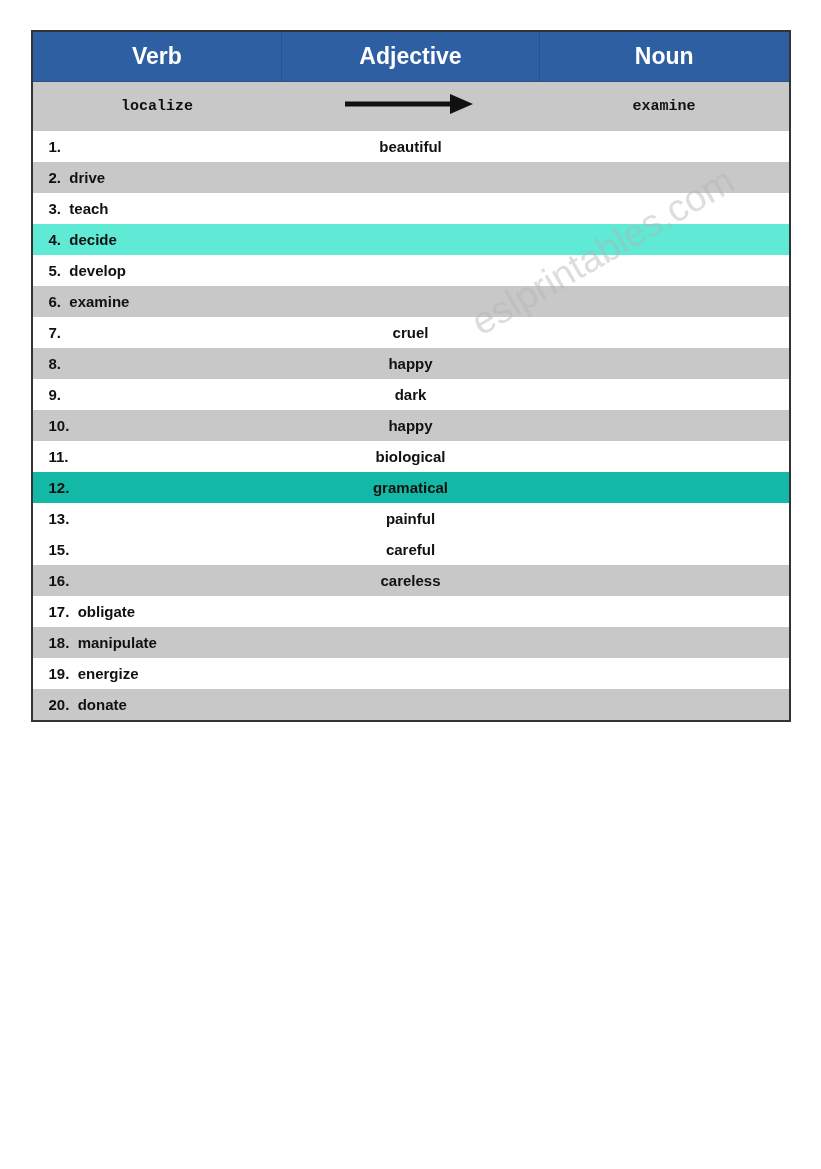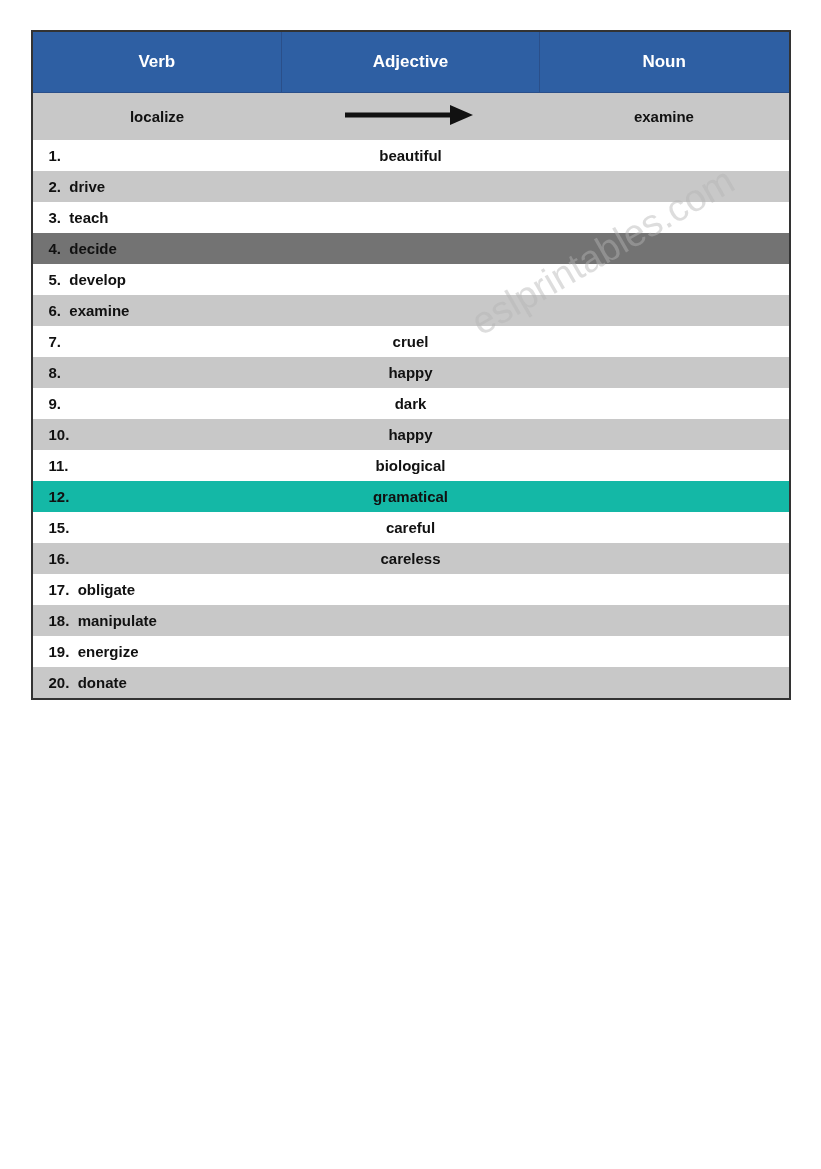--- a/index.html
+++ b/index.html
@@ -40,23 +40,23 @@
       border-collapse: collapse;
       border: 2px solid #333;
     }
 
     thead tr {
       background-color: #2e5fa3;
       color: #ffffff;
     }
 
     thead th {
-      padding: 20px 16px;
+      padding: 11px 16px;
       font-weight: bold;
-      font-size: 17px;
+      font-size: 23px;
       text-align: center;
       border: 1px solid #2a4f8a;
     }
 
     tbody tr {
       background-color: #ffffff;
     }
 
     tbody tr.shaded {
       background-color: #c8c8c8;
@@ -94,20 +94,21 @@
       justify-content: center;
     }
 
     .arrow-svg {
       width: 130px;
       height: 28px;
     }
 
     .example-row td {
       padding: 8px 0;
+      font-family: Liberation Mono, monospace;
     }
   </style>
 </head>
 <body>
 
 <div class="container">
 
   <div class="watermark">eslprintables.com</div>
 
   <table>
@@ -140,21 +141,21 @@
         <tr style="background-color: rgb(200, 200, 200);">
           <td class="col-verb"><span>2.&nbsp;&nbsp;drive</span></td>
           <td class="col-adjective" style="text-align: center;"></td>
           <td class="col-noun"></td>
         </tr>
         <tr>
           <td class="col-verb"><span>3.&nbsp;&nbsp;teach</span></td>
           <td class="col-adjective" style="text-align: center;"></td>
           <td class="col-noun"></td>
         </tr>
-        <tr style="background-color: #737373; border-radius: 12px;">
+        <tr style="background-color: #5eead4; border-radius: 12px;">
           <td class="col-verb"><span>4.&nbsp;&nbsp;decide</span></td>
           <td class="col-adjective" style="text-align: center;"></td>
           <td class="col-noun"></td>
         </tr>
         <tr>
           <td class="col-verb"><span>5.&nbsp;&nbsp;develop</span></td>
           <td class="col-adjective" style="text-align: center;"></td>
           <td class="col-noun"></td>
         </tr>
         <tr style="background-color: rgb(200, 200, 200);">
@@ -186,20 +187,25 @@
           <td class="col-verb"><span>11.</span></td>
           <td class="col-adjective" style="text-align: center;">biological</td>
           <td class="col-noun"></td>
         </tr>
         <tr style="background-color: #14b8a6;">
           <td class="col-verb"><span>12.</span></td>
           <td class="col-adjective" style="text-align: center;">gramatical</td>
           <td class="col-noun"></td>
         </tr>
         <tr>
+          <td class="col-verb"><span>13.</span></td>
+          <td class="col-adjective" style="text-align: center;">painful</td>
+          <td class="col-noun"></td>
+        </tr>
+        <tr>
           <td class="col-verb"><span>15.</span></td>
           <td class="col-adjective" style="text-align: center;">careful</td>
           <td class="col-noun"></td>
         </tr>
         <tr style="background-color: rgb(200, 200, 200);">
           <td class="col-verb"><span>16.</span></td>
           <td class="col-adjective" style="text-align: center;">careless</td>
           <td class="col-noun"></td>
         </tr>
         <tr>

